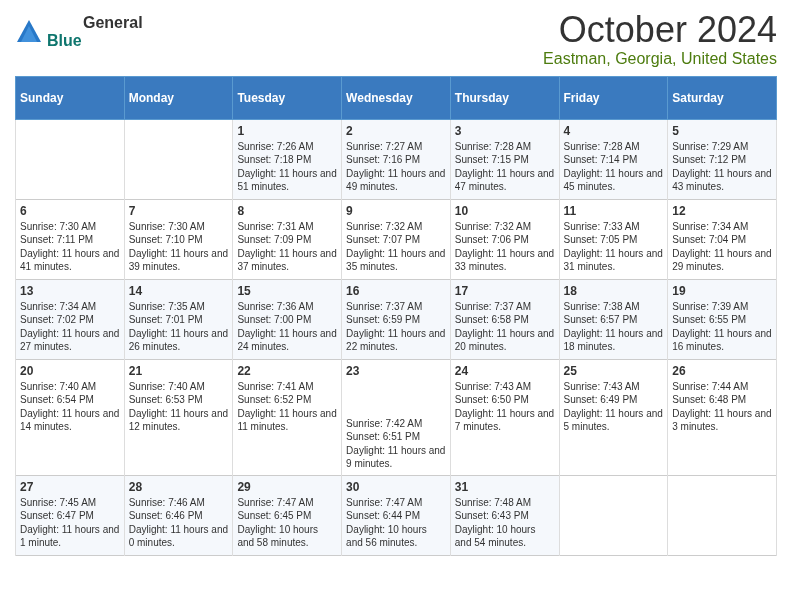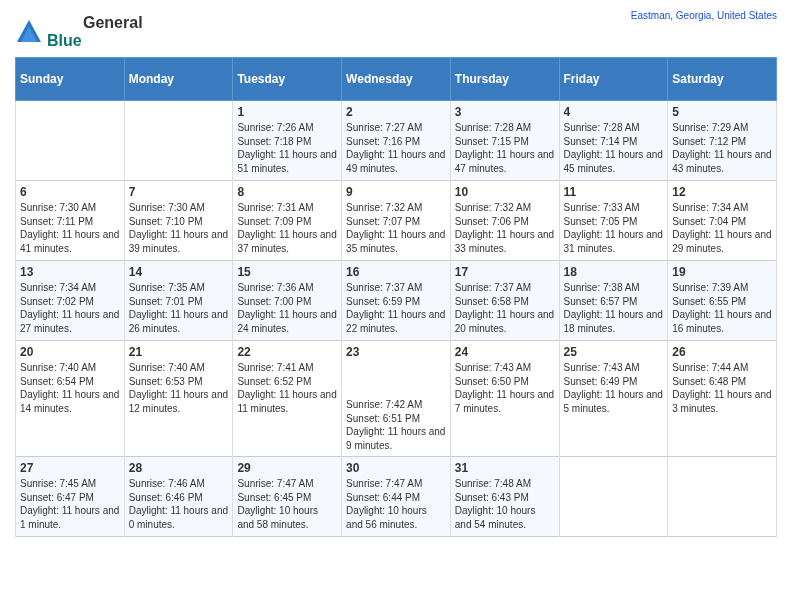--- a/index.html
+++ b/index.html
@@ -51,22 +51,22 @@
     .title-block {
       text-align: right;
     }
     .main-title {
       font-size: 36px;
       font-weight: normal;
       color: #333;
       line-height: 1.1;
     }
     .subtitle {
-      font-size: 10px;
-      color: #1d4ed8;
+      font-size: 16px;
+      color: #4d7c0f;
     }
     table {
       width: 100%;
       border-collapse: collapse;
       table-layout: fixed;
     }
     thead tr th {
       background: #3a7abf;
       color: #fff;
       font-size: 12px;
@@ -119,20 +119,21 @@
       <svg class="logo-icon" viewBox="0 0 28 28" xmlns="http://www.w3.org/2000/svg">
         <polygon points="14,2 26,24 2,24" fill="#2878c8"></polygon>
         <polygon points="14,8 22,24 6,24" fill="#5aaaf0" opacity="0.5"></polygon>
       </svg>
       <div class="logo-text">
         <span class="logo-general">General</span>
         <span class="logo-blue">Blue</span>
       </div>
     </div>
     <div class="title-block">
+      <div class="main-title">October 2024</div>
       <div class="subtitle">Eastman, Georgia, United States</div>
     </div>
   </div>
 
   <table>
     <thead>
       <tr>
         <th>Sunday</th>
         <th>Monday</th>
         <th>Tuesday</th>

